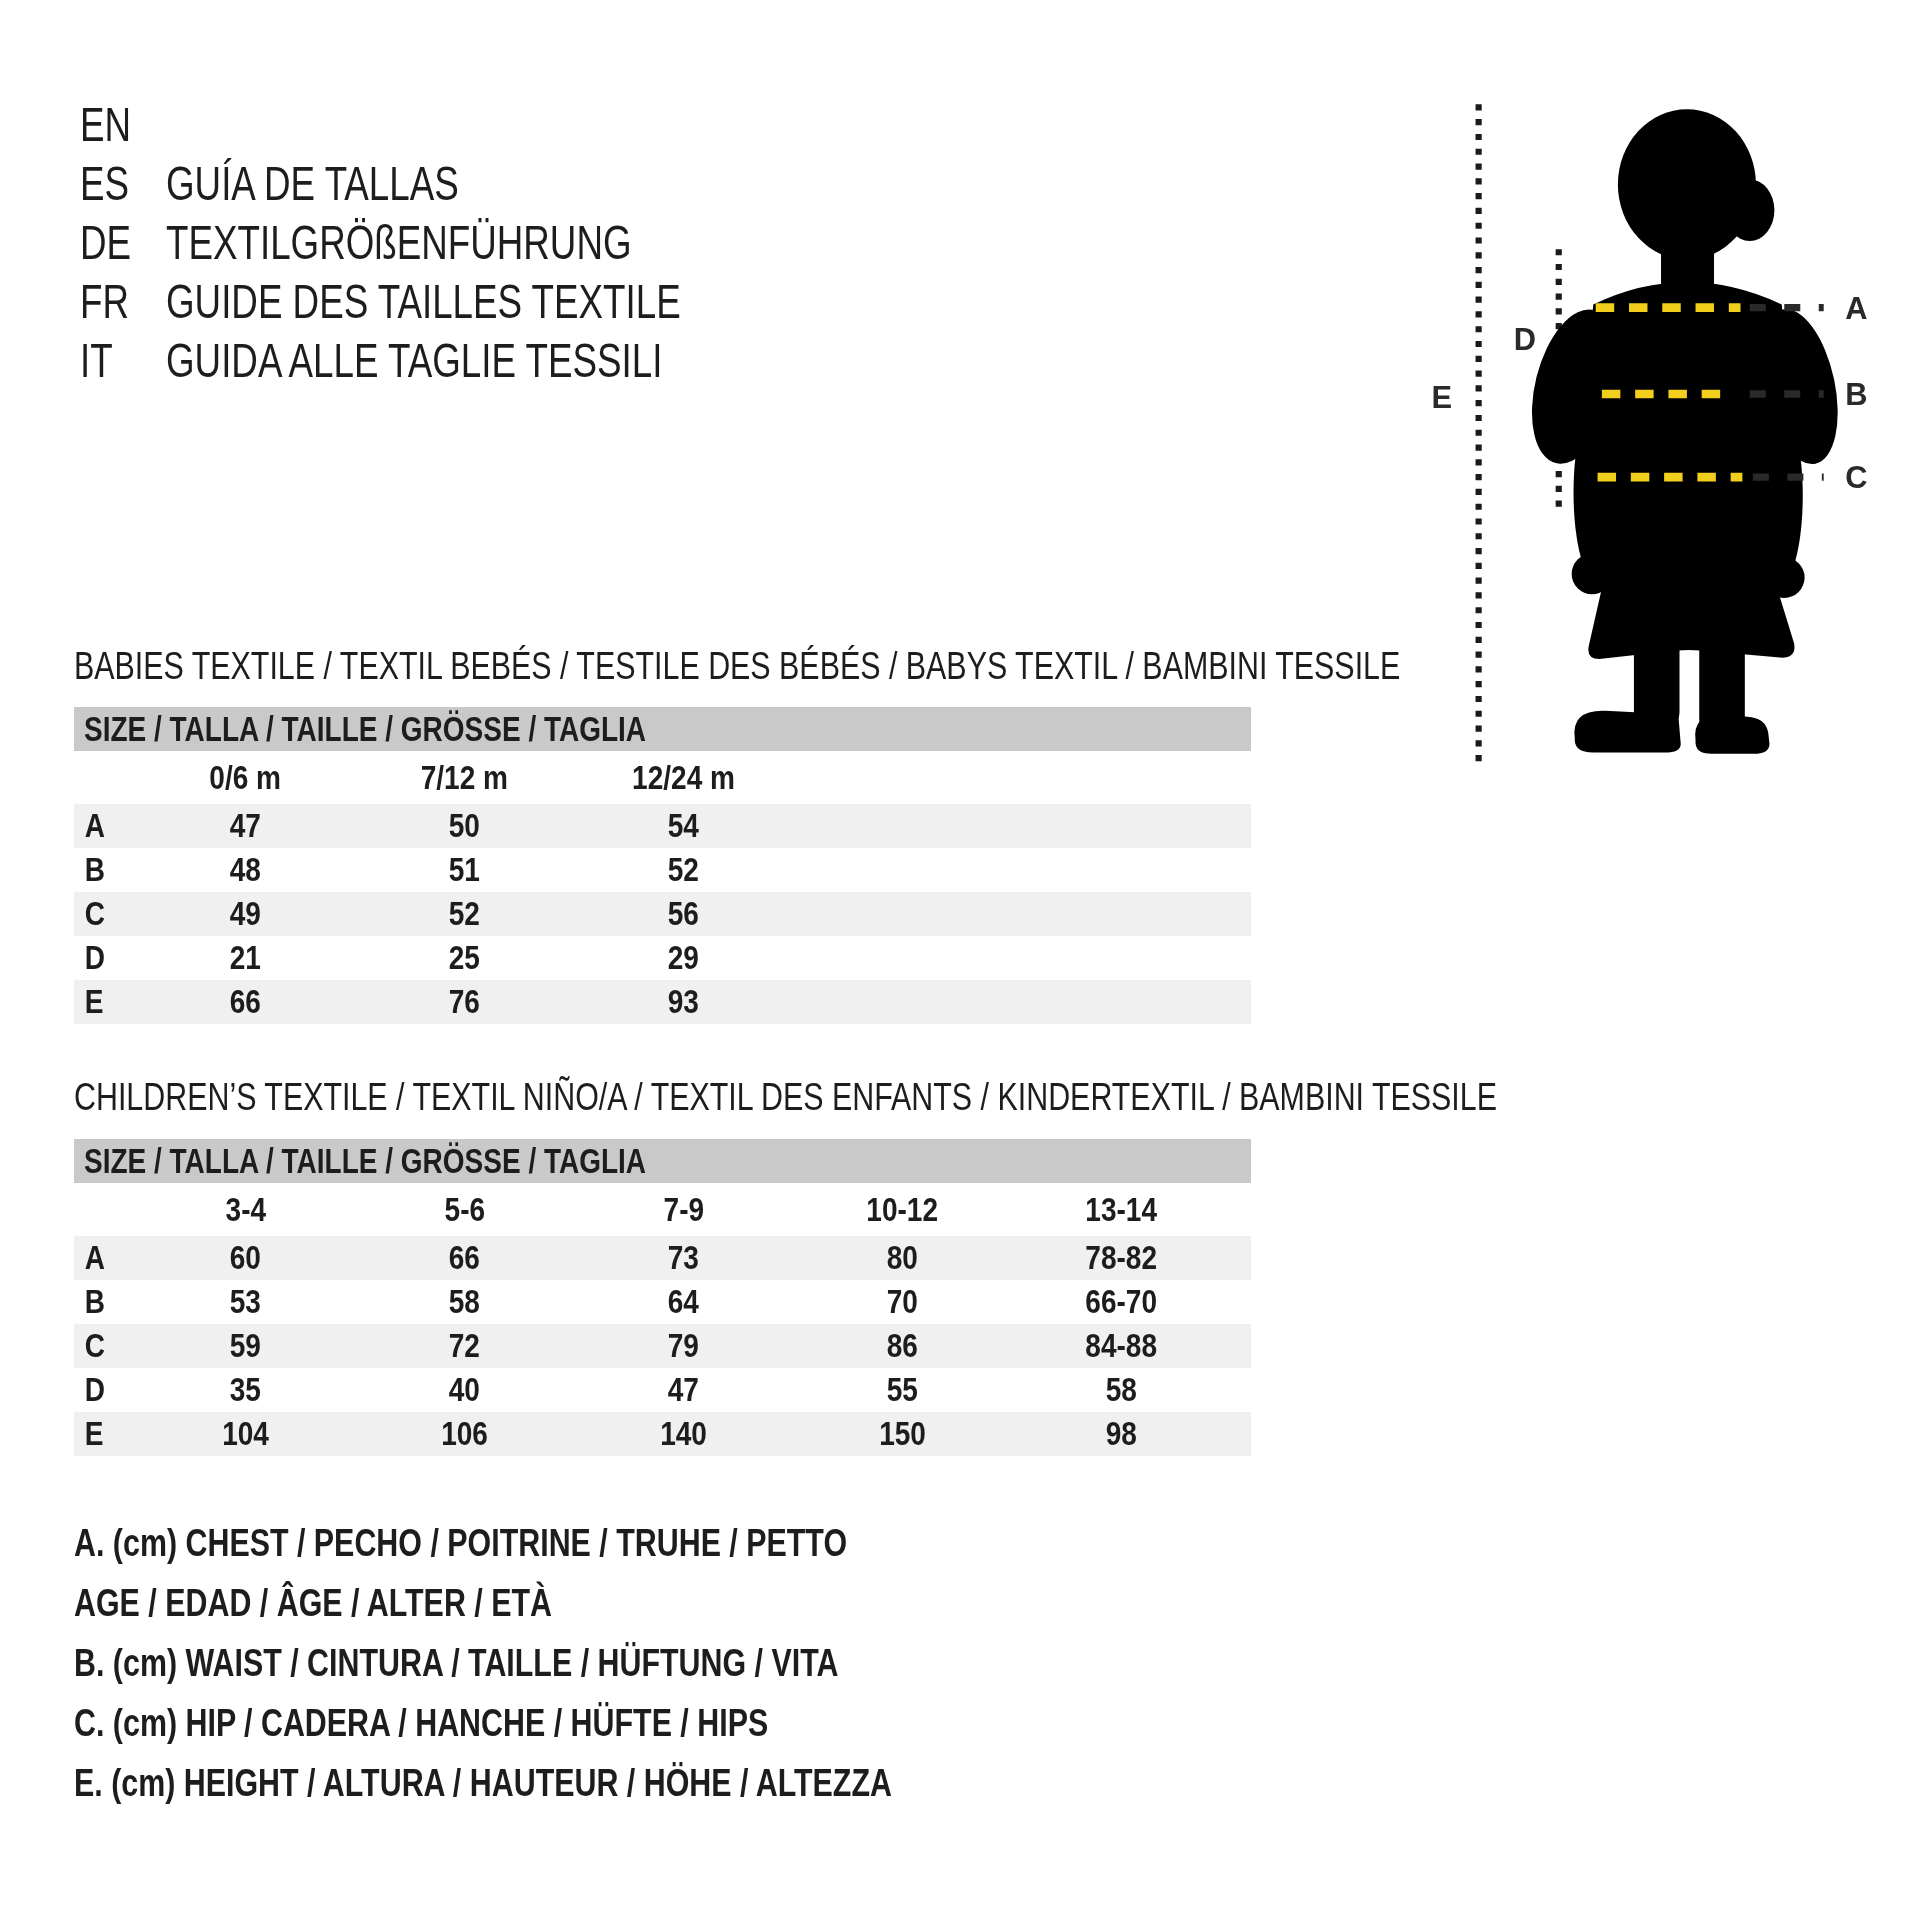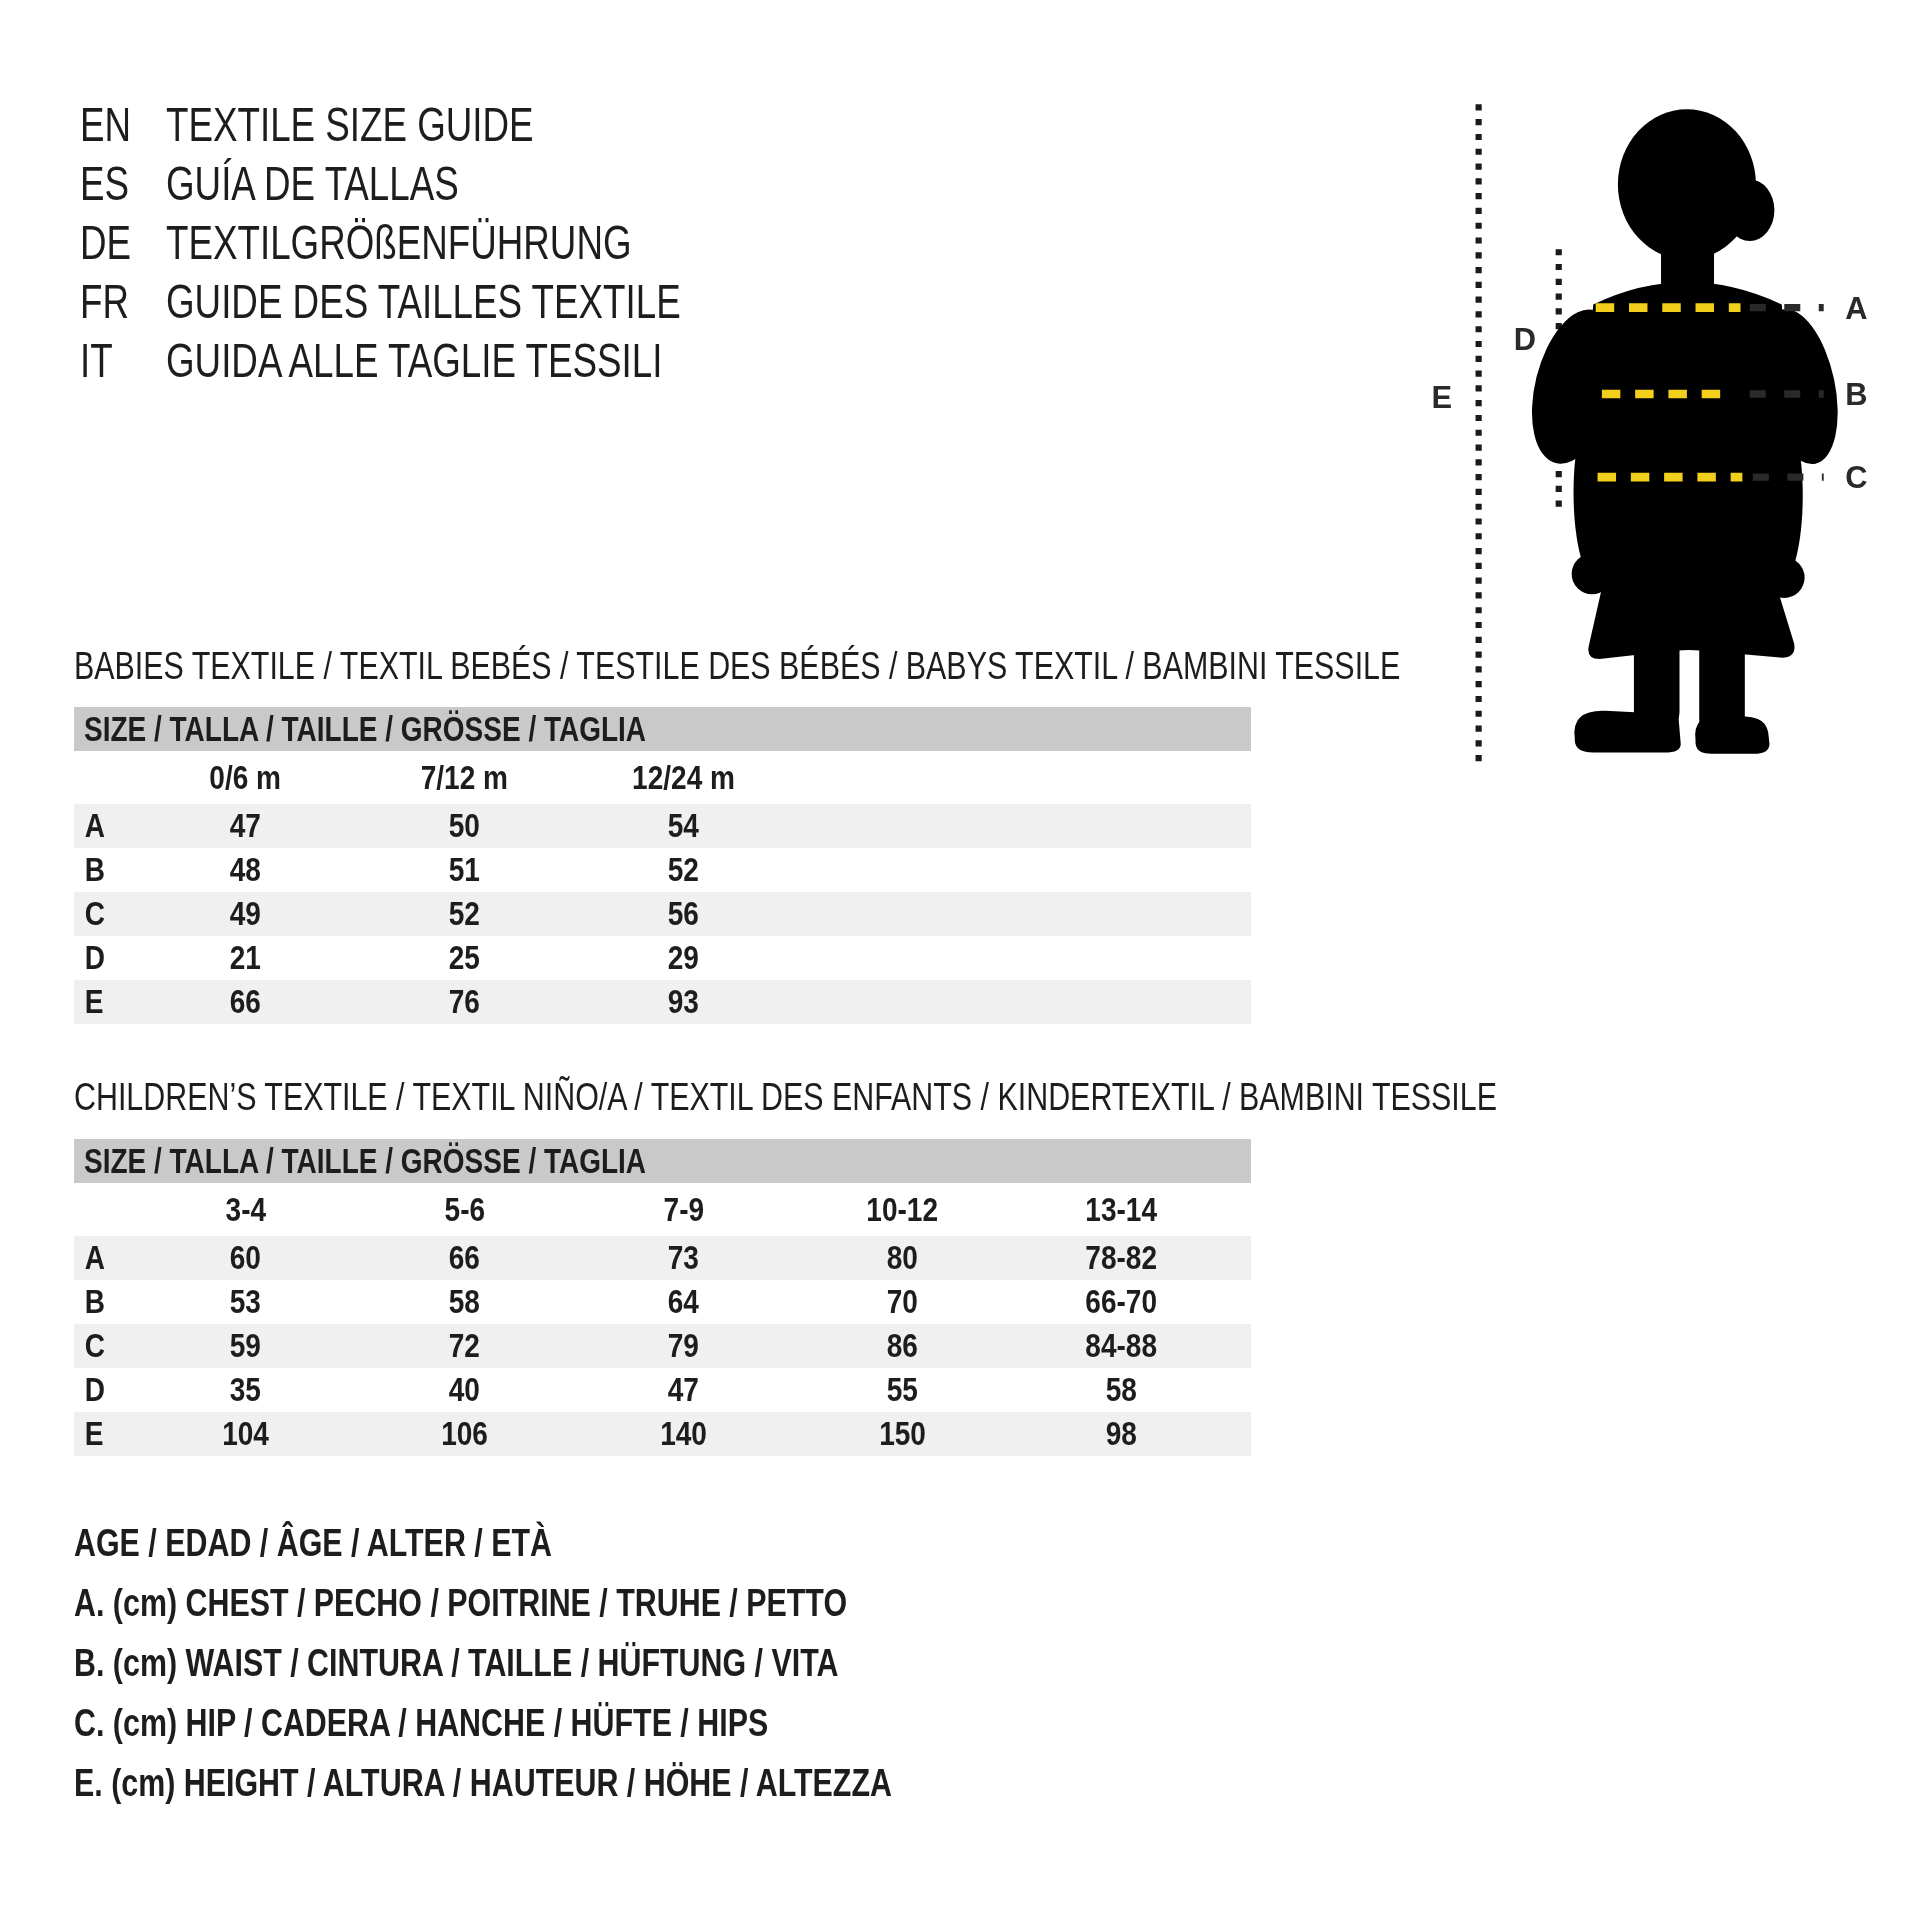--- a/index.html
+++ b/index.html
@@ -39,21 +39,20 @@
   .legend-line{height:60px;line-height:60px;font-size:38px;font-weight:700;white-space:nowrap;}
 </style>
 </head>
 <body>
 
 <div id="canvas">
 
   <div class="lang-block">
     <div class="lang-row">
       <span class="lang-code"><span class="cx">EN</span></span>
-      <span class="lang-title"><span class="cx">TEXTILE SIZE GUIDE</span></span>
     </div>
     <div class="lang-row">
       <span class="lang-code"><span class="cx">ES</span></span>
       <span class="lang-title"><span class="cx">GUÍA DE TALLAS</span></span>
     </div>
     <div class="lang-row">
       <span class="lang-code"><span class="cx">DE</span></span>
       <span class="lang-title"><span class="cx">TEXTILGRÖßENFÜHRUNG</span></span>
     </div>
     <div class="lang-row">
@@ -198,21 +197,21 @@
       <span class="rlab"><span class="cxm">E</span></span>
       <span class="col"><span class="cxm">104</span></span>
       <span class="col"><span class="cxm">106</span></span>
       <span class="col"><span class="cxm">140</span></span>
       <span class="col"><span class="cxm">150</span></span>
       <span class="col"><span class="cxm">98</span></span>
     </div>
   </div>
 
   <div class="legend-block">
+    <div class="legend-line"><span class="cx82">A. (cm) CHEST / PECHO / POITRINE / TRUHE / PETTO</span></div>
     <div class="legend-line"><span class="cx82">AGE / EDAD / ÂGE / ALTER / ETÀ</span></div>
-    <div class="legend-line"><span class="cx82">A. (cm) CHEST / PECHO / POITRINE / TRUHE / PETTO</span></div>
     <div class="legend-line"><span class="cx82">B. (cm) WAIST / CINTURA / TAILLE / HÜFTUNG / VITA</span></div>
     <div class="legend-line"><span class="cx82">C. (cm) HIP / CADERA / HANCHE / HÜFTE / HIPS</span></div>
     <div class="legend-line"><span class="cx82">E. (cm) HEIGHT / ALTURA / HAUTEUR / HÖHE / ALTEZZA</span></div>
   </div>
 
 </div>
 
 
 </body></html>

